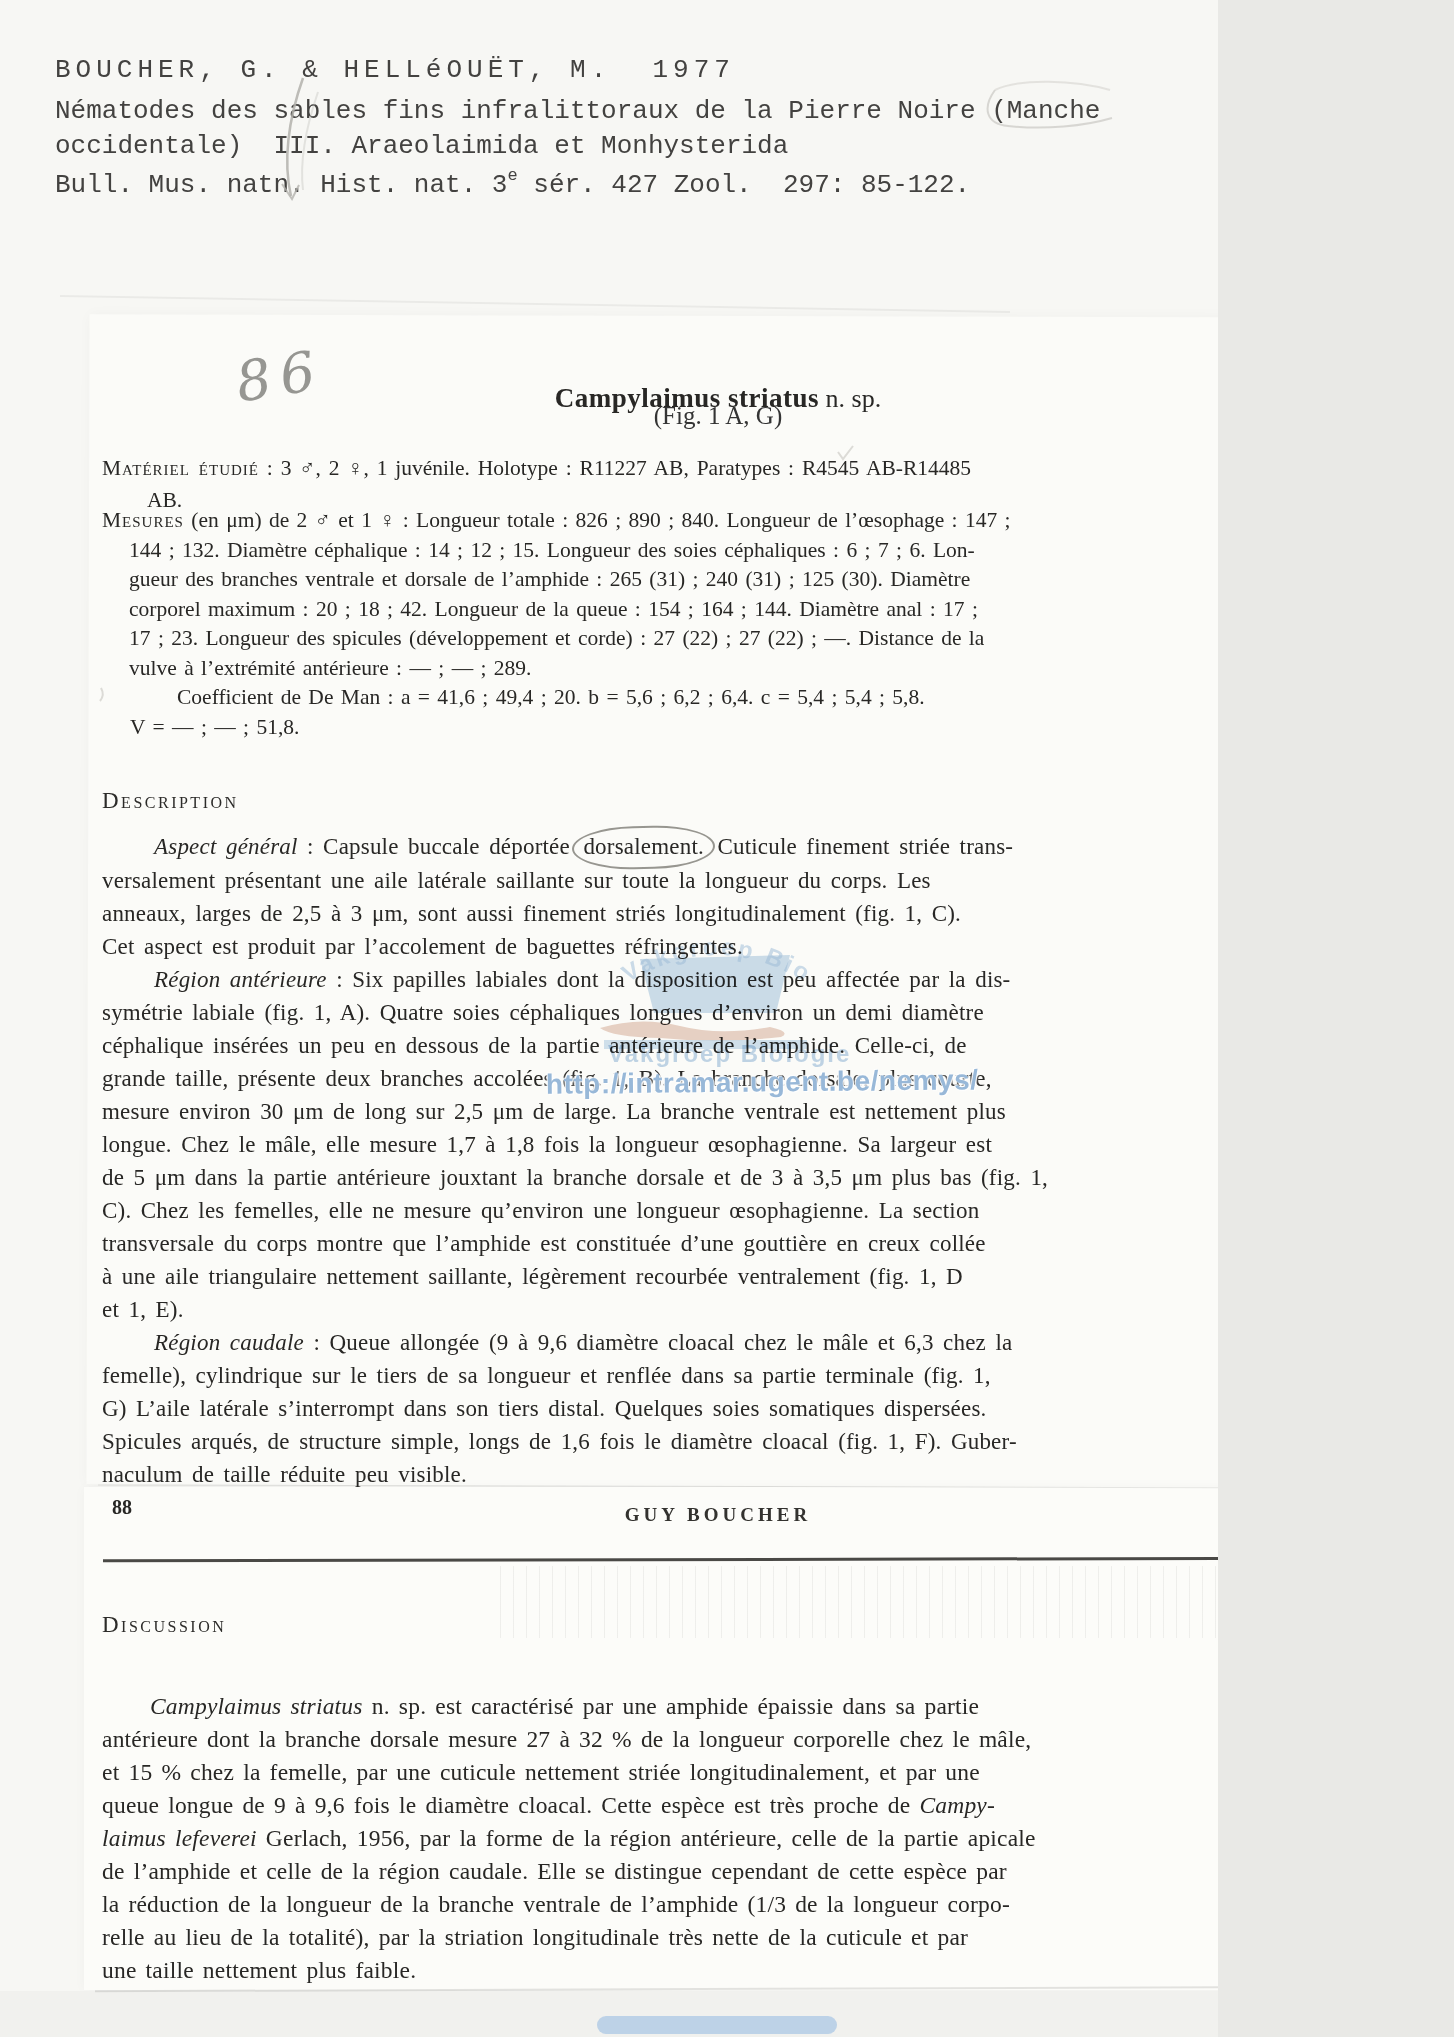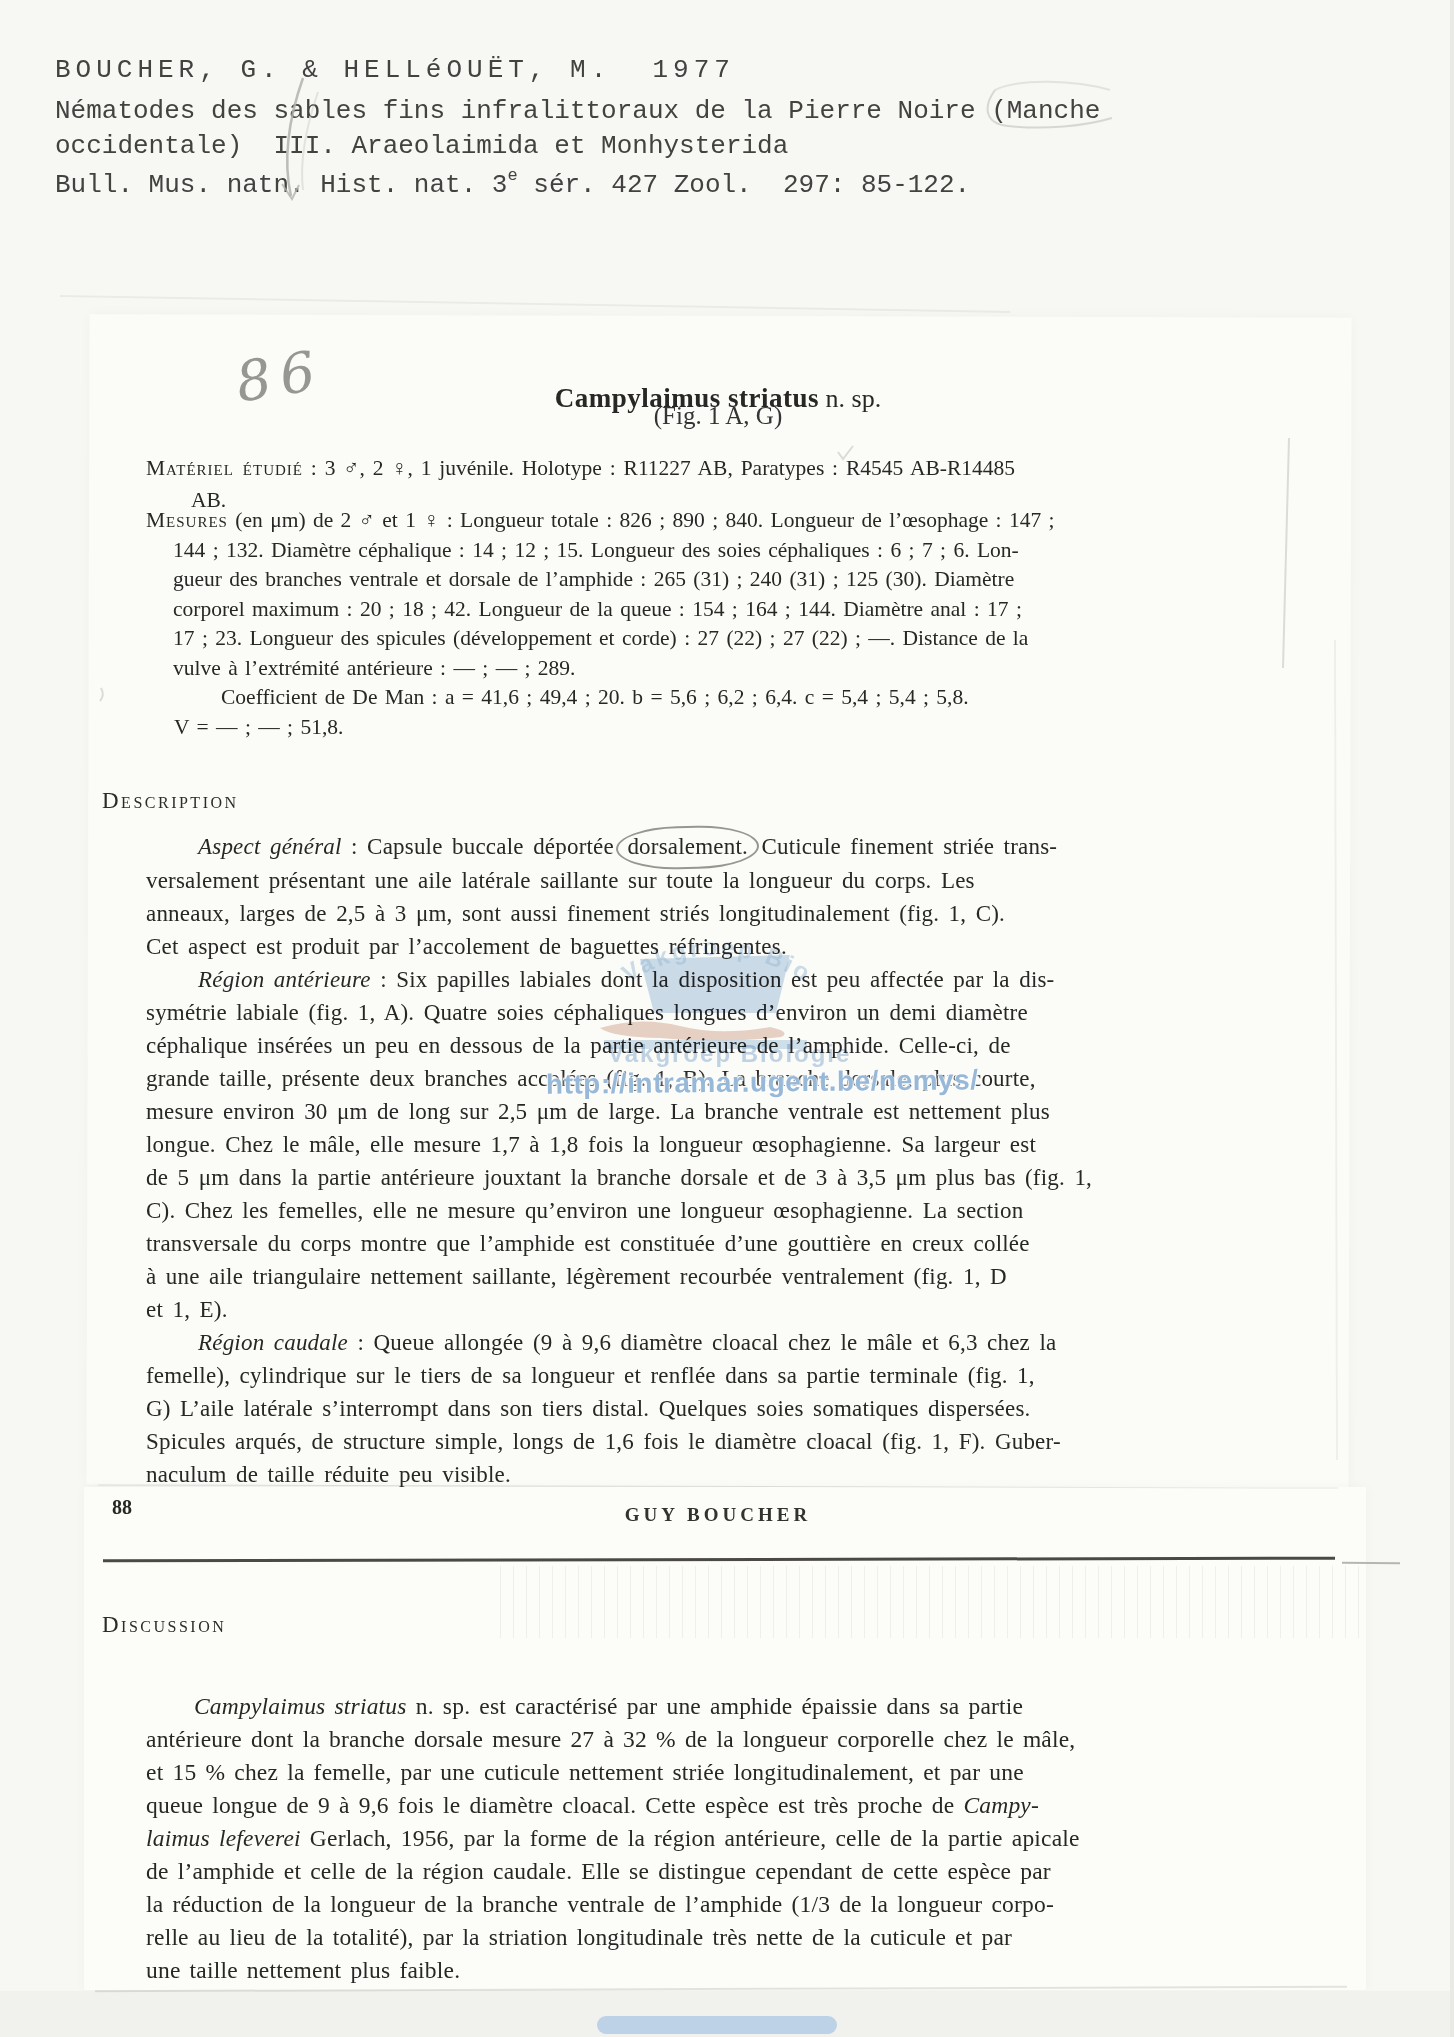--- a/index.html
+++ b/index.html
@@ -1,17 +1,17 @@
 <!DOCTYPE html>
 <html><head>
 <meta charset="utf-8">
 <style>
   html,body { margin:0; padding:0; background:#e9e9e6; }
   #canvas {
-    position:relative; width:1450px; height:2037px; overflow:hidden;
+    position:relative; width:1218px; height:2037px; overflow:hidden;
     background:#f7f7f4;
     font-family:"Liberation Serif", serif;
     color:#282725;
   }
   
   .scanpiece { position:absolute; z-index:0; }
   #scan1 { left:88px; top:316px; width:1262px; height:1170px; background:#fbfbf8; transform:rotate(.15deg); box-shadow:0 0 14px rgba(0,0,0,.03); }
   #scan2 { left:84px; top:1487px; width:1282px; height:503px; background:#fcfcf9; box-shadow:0 0 12px rgba(0,0,0,.03); }
   #foot-shade { left:0; top:1991px; width:1454px; height:46px; background:#f1f1ee; }
 
@@ -31,21 +31,21 @@
   }
 
   
   .centercol { position:absolute; z-index:2; left:102px; width:1232px; text-align:center; }
   #sp-title { top:364px; font-size:27px;margin-top:19px; }
   #sp-title .bold { font-weight:bold; letter-spacing:.5px; }
   #sp-title .norm { font-weight:normal; font-size:26px; }
   #figline  { top:402px; font-size:25px; color:#343434; }
 
   
-  .para { position:absolute; z-index:2; left:102px; width:1240px;margin-left:44px; }
+  .para { position:absolute; z-index:2; left:102px; width:1240px; }
   .para .l { white-space:pre; }
   .sc { font-variant:small-caps; letter-spacing:1px; }
   .it { font-style:italic; }
 
   #materiel { top:452px; font-size:21.5px; line-height:32px; word-spacing:2.5px; }
   #mesures  { top:506px; font-size:21.5px; line-height:29.5px; word-spacing:2px; }
   .ind27 { padding-left:27px; } .ind45 { padding-left:45px; }
   .ind75 { padding-left:75px; } .ind28 { padding-left:28px; }
   .ind52 { padding-left:52px;font-family:Liberation Serif, serif; } .ind48 { padding-left:48px; }
 

